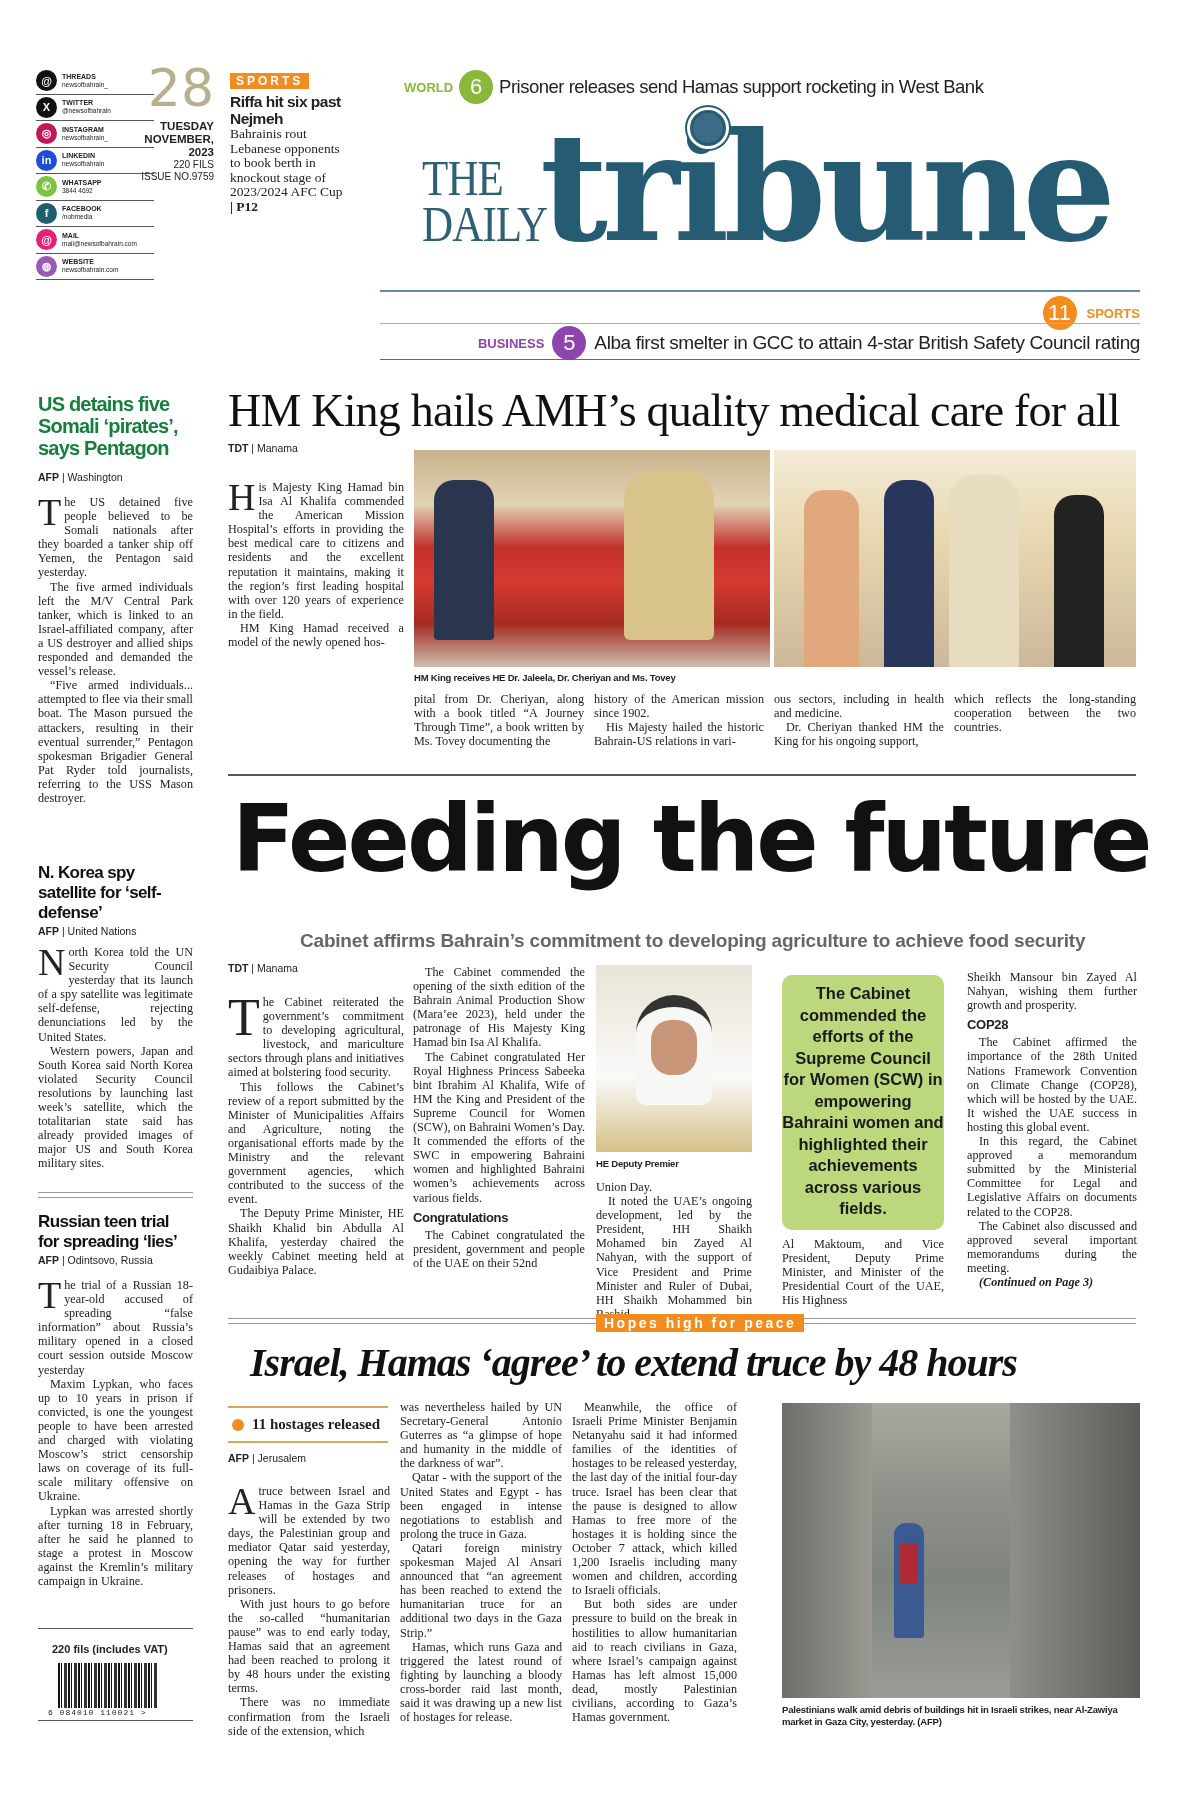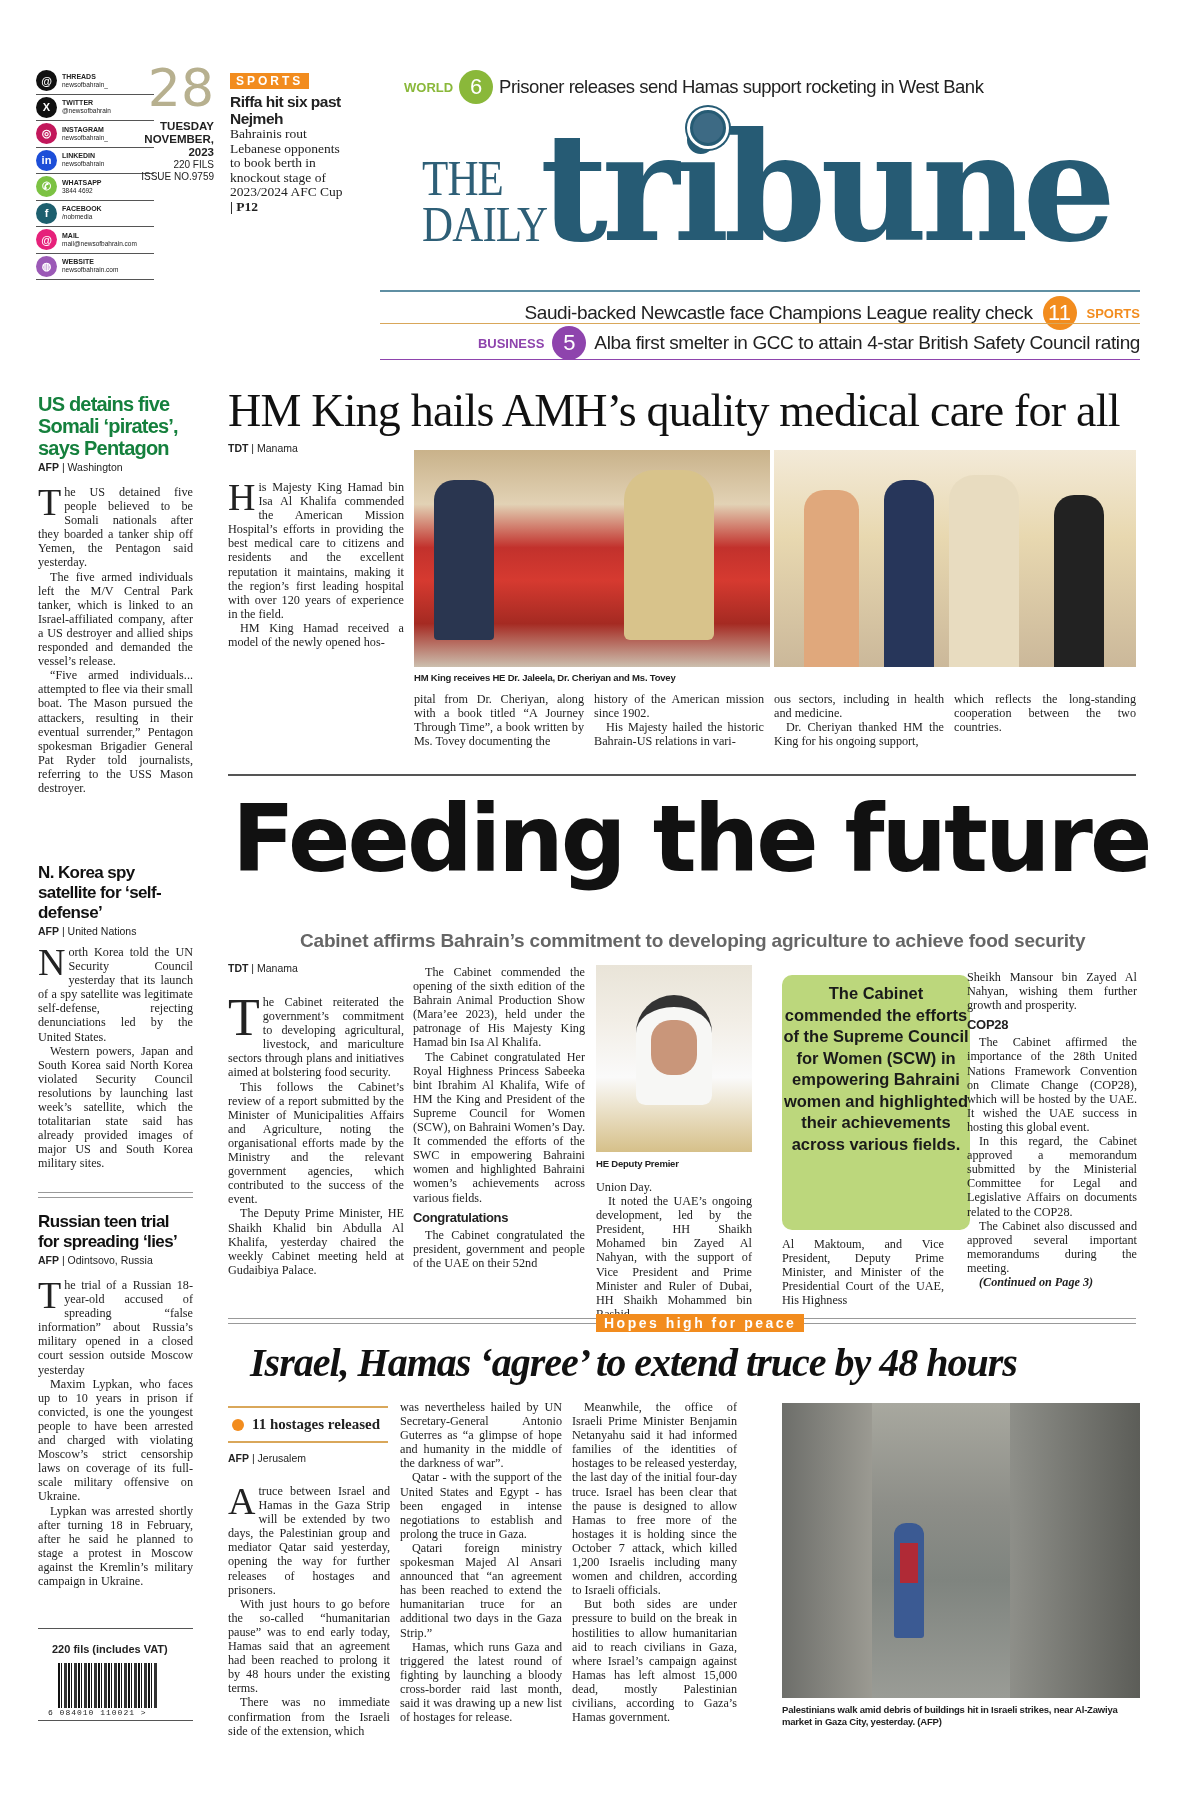--- a/index.html
+++ b/index.html
@@ -44,21 +44,21 @@
 .body p.first{text-indent:0}
 .drop{float:left;font-size:38px;line-height:30px;margin:2px 3px 0 0;font-family:"Liberation Serif",serif}
 .lefthd{font-family:"Liberation Sans",sans-serif;font-weight:bold;font-size:20px;line-height:22px;letter-spacing:-0.8px;color:#15803d}
 .lefthd2{font-family:"Liberation Sans",sans-serif;font-weight:bold;font-size:17px;line-height:20px;letter-spacing:-0.6px;color:#111}
 .photo{position:absolute;overflow:hidden}
 .caption{font-family:"Liberation Sans",sans-serif;font-size:9.5px;font-weight:bold;color:#222;letter-spacing:-0.2px}
 .hrule{position:absolute;background:#555;height:1.5px}
 .dbl{position:absolute;border-top:1.5px solid #999;border-bottom:1.5px solid #999;height:6px}
 .feed{left:232px;top:790px;font-family:"DejaVu Sans",sans-serif;font-weight:bold;font-size:92px;line-height:100px;letter-spacing:-3px;color:#111}
 .deck{left:300px;top:930px;font-family:"Liberation Sans",sans-serif;font-weight:bold;font-size:19px;color:#666;letter-spacing:-0.2px}
-.quote{left:782px;top:975px;width:188px;height:255px;background:#bcd77c;border-radius:10px;text-align:center;padding-top:8px;font-family:"Liberation Sans",sans-serif;font-weight:bold;font-size:16.5px;line-height:21.5px;color:#1a1a1a}
+.quote{left:782px;top:975px;width:162px;height:255px;background:#bcd77c;border-radius:10px;text-align:center;padding-top:8px;font-family:"Liberation Sans",sans-serif;font-weight:bold;font-size:16.5px;line-height:21.5px;color:#1a1a1a}
 .subh{font-family:"Liberation Sans",sans-serif;font-weight:bold;font-size:13px;margin:6px 0 3px;letter-spacing:-0.3px}
 .hopes{left:596px;top:1314px;background:#f28c1e;color:#fff;font-family:"Liberation Sans",sans-serif;font-weight:bold;font-size:14px;letter-spacing:2.5px;padding:1px 8px}
 .hl3{left:250px;top:1340px;font-family:"Liberation Serif",serif;font-style:italic;font-weight:bold;font-size:40px;line-height:46px;letter-spacing:-1px;color:#111}
 .hostage{left:228px;top:1406px;width:160px;border-top:2px solid #d9a75a;border-bottom:2px solid #d9a75a;padding:8px 0;font-family:"Liberation Serif",serif;font-weight:bold;font-size:15px;display:flex;align-items:center}
 .dot{width:12px;height:12px;border-radius:50%;background:#f28c1e;margin:0 8px 0 4px}
 .barcode{left:58px;top:1663px;width:100px;height:45px;background:repeating-linear-gradient(90deg,#111 0 2px,#fff 2px 3px,#111 3px 4px,#fff 4px 6px,#333 6px 9px,#fff 9px 10px)}
 </style>
 </head>
 <body>
 
@@ -120,35 +120,34 @@
 <div class="abs mast-the">
   <div>THE</div>
   <div>DAILY</div>
 </div>
 <div class="abs mast-trib">tribune</div>
 <div class="abs ring"></div>
 
 <div class="abs rule" style="left:380px;top:290px;width:760px"></div>
 
 <div class="abs bar2">
-  <span class="bartxt">Saudi-backed Newcastle face Champions League reality check</span>
   <span class="pill" style="background:#f28c1e;margin:0">11</span>
   <span style="color:#f28c1e;font-family:'Liberation Sans',sans-serif;font-weight:bold;font-size:13px">SPORTS</span>
 </div>
 <div class="abs" style="left:380px;top:323px;width:760px;height:1px;background:#d9a75a"></div>
 <div class="abs bar3">
   <span style="color:#8e44ad;font-family:'Liberation Sans',sans-serif;font-weight:bold;font-size:13px">BUSINESS</span>
   <span class="pill" style="background:#8e44ad;margin:0">5</span>
   <span class="bartxt">Alba first smelter in GCC to attain 4-star British Safety Council rating</span>
 </div>
 <div class="abs" style="left:380px;top:359px;width:760px;height:1px;background:#8e44ad"></div>
 
 <div class="abs" style="left:38px;top:393px;width:155px">
   <div class="lefthd">US detains five Somali ‘pirates’, says Pentagon</div>
-  <div class="byline" style="margin:2px 0 12px"><b>AFP</b> | <span>Washington</span></div>
+  <div class="byline" style="margin:12px 0 12px"><b>AFP</b> | <span>Washington</span></div>
   <div class="body">
     <p class="first"><span class="drop">T</span><span>he US detained five people believed to be Somali nationals after they boarded a tanker ship off Yemen, the Pentagon said yesterday.</span></p>
     <p>The five armed individuals left the M/V Central Park tanker, which is linked to an Israel-affiliated company, after a US destroyer and allied ships responded and demanded the vessel’s release.</p>
     <p>“Five armed individuals... attempted to flee via their small boat. The Mason pursued the attackers, resulting in their eventual surrender,” Pentagon spokesman Brigadier General Pat Ryder told journalists, referring to the USS Mason destroyer.</p>
   </div>
 </div>
 <div class="abs" style="left:38px;top:863px;width:155px">
   <div class="lefthd2">N. Korea spy satellite for ‘self-defense’</div>
   <div class="byline" style="margin:2px 0 8px"><b>AFP</b> | <span>United Nations</span></div>
   <div class="body">

